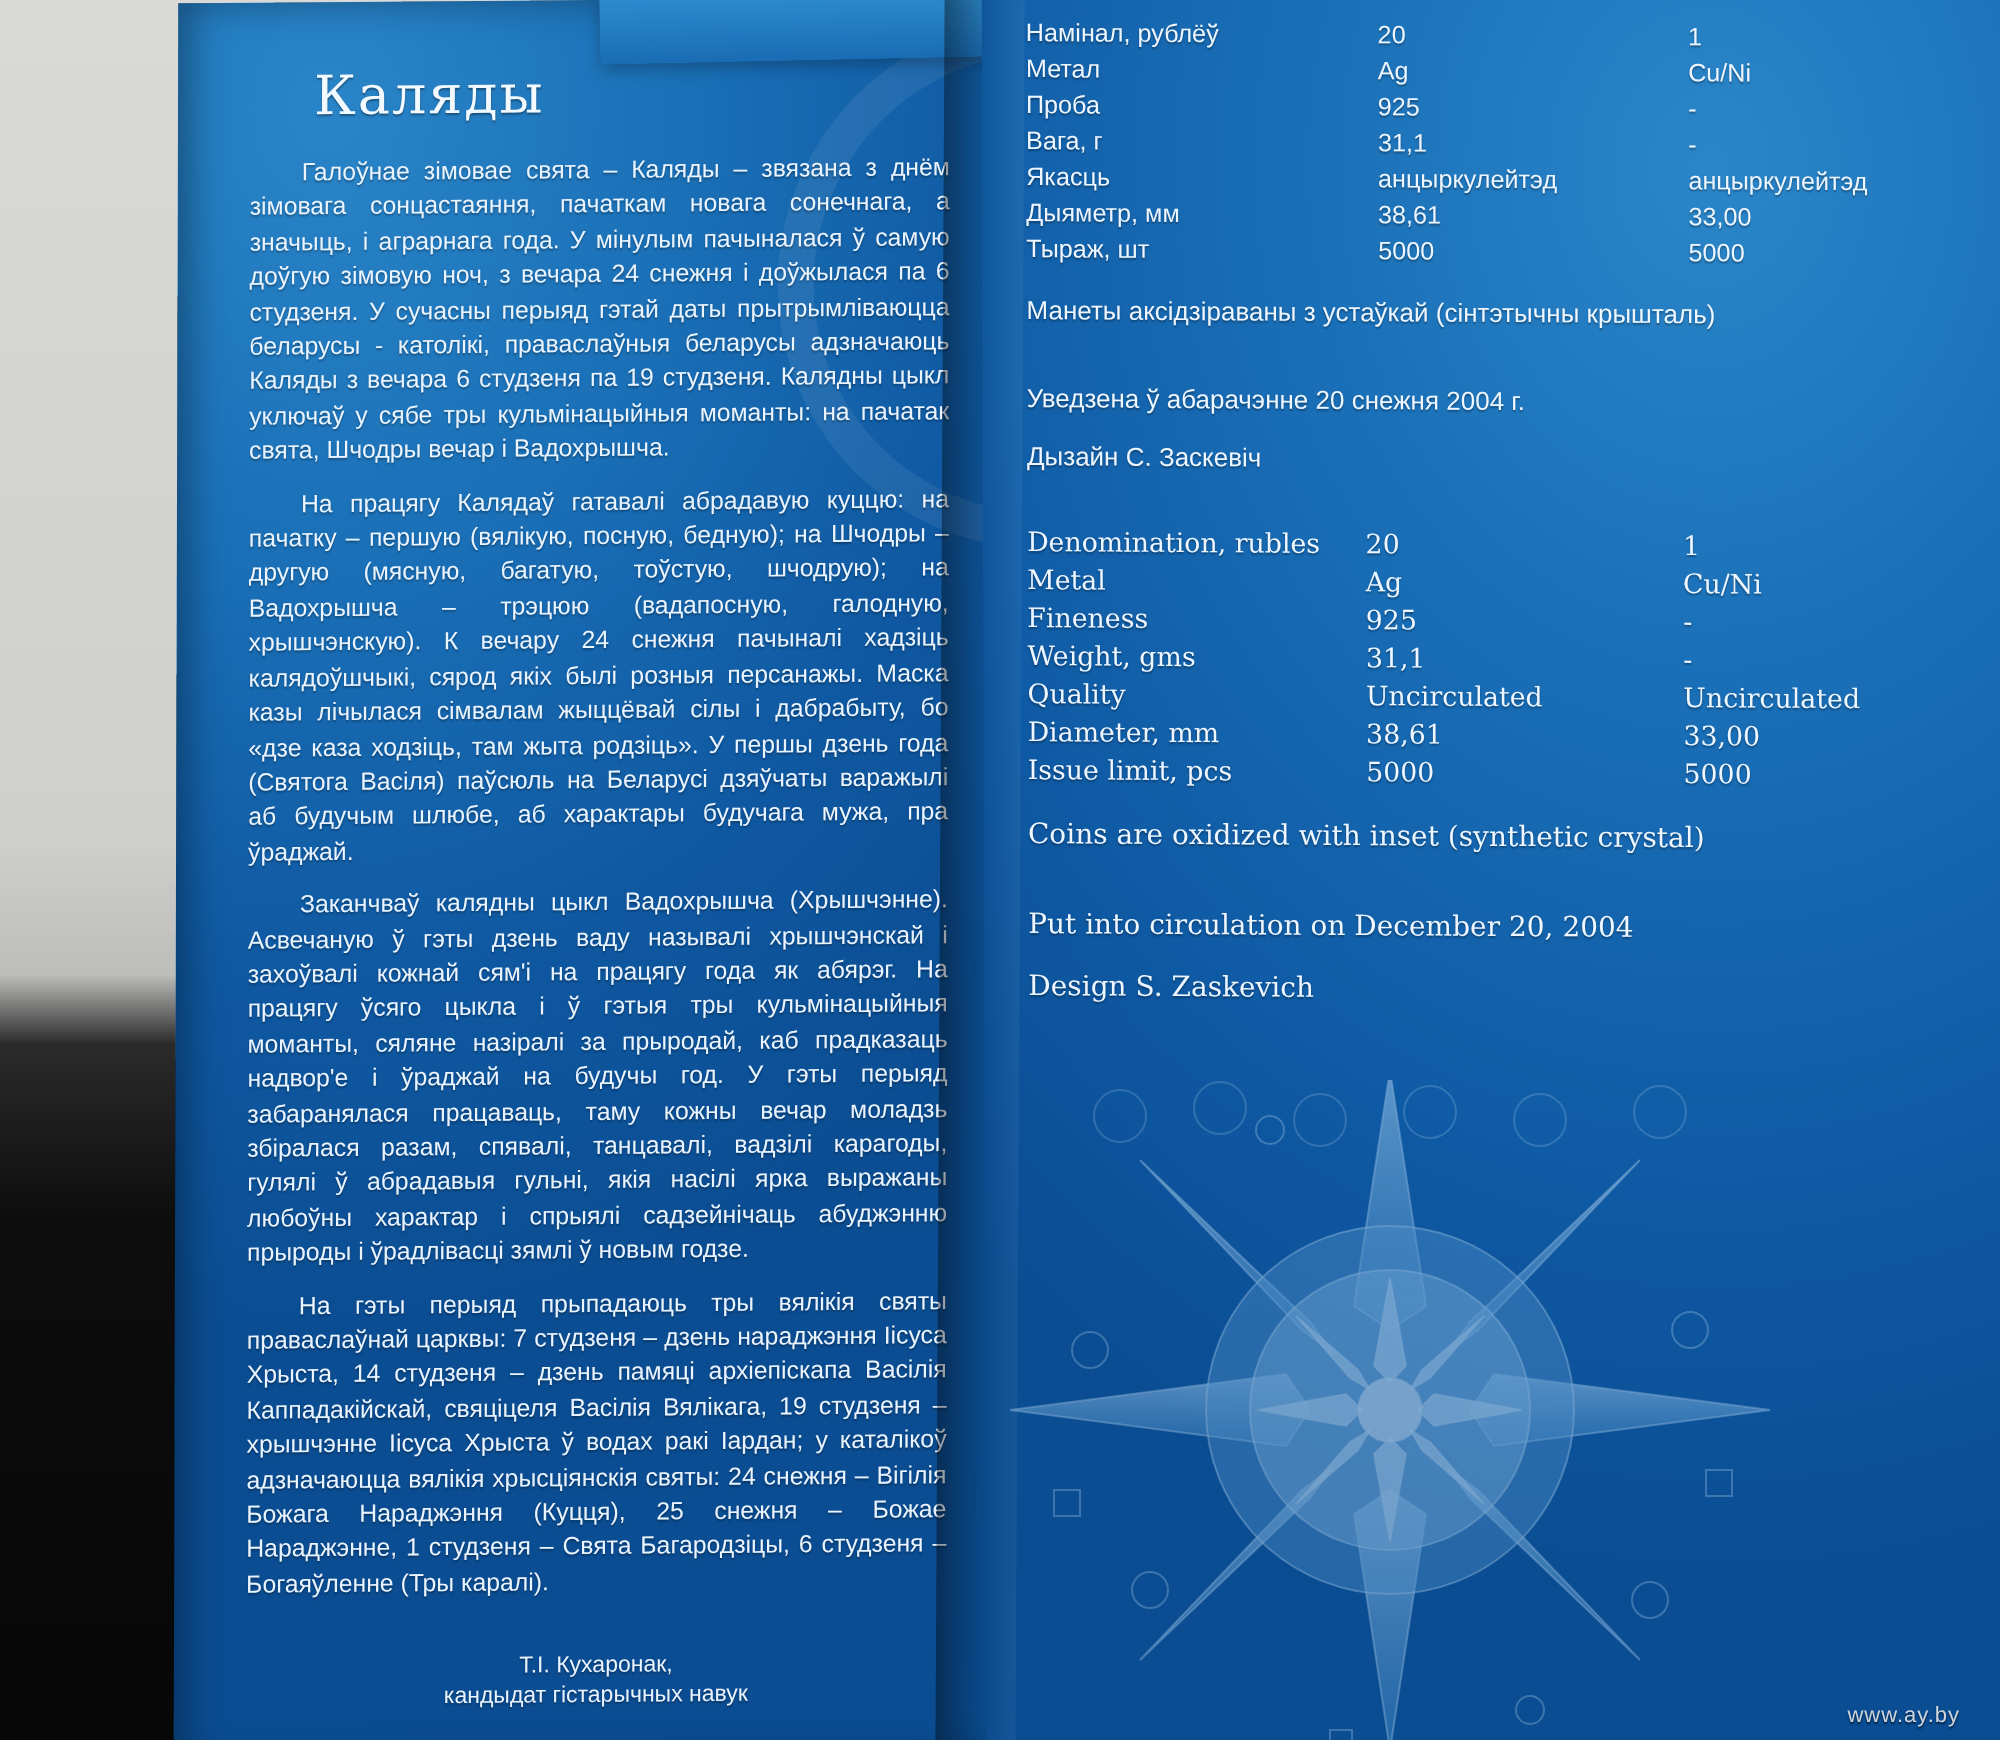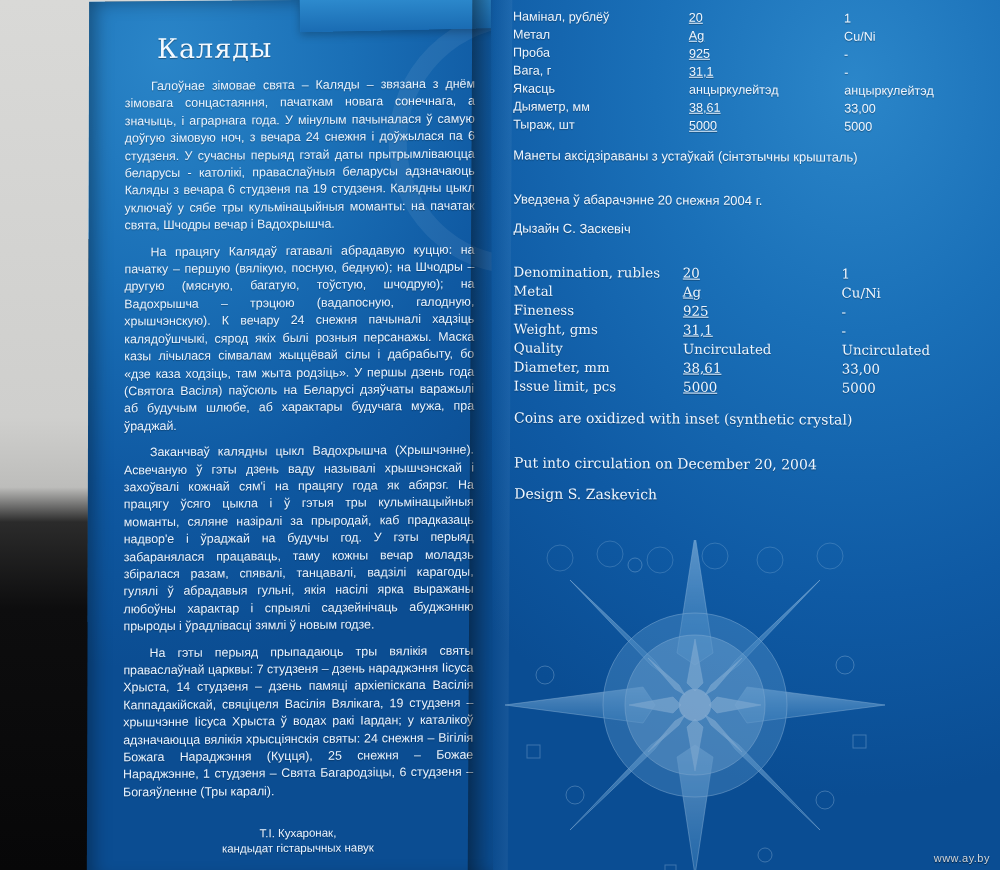--- a/index.html
+++ b/index.html
@@ -63,36 +63,36 @@
   #right-content{position:absolute;left:22px;top:16px;width:476px;}
   table.spec{border-collapse:collapse;width:100%;}
   table.spec td{
     font-size:12.6px;line-height:17px;padding:0 0 1px 0;
     color:#eef6ff;text-shadow:0 1px 1px rgba(0,0,0,.32);
     white-space:nowrap;
   }
   td.lbl{width:170px;}
   td.c1{width:150px;text-align:left;padding-left:6px;}
   td.c2{width:140px;text-align:left;}
-  .num-right{text-align:right;padding-right:24px;text-decoration:underline;}
+  .num-right{text-align:right;padding-right:24px;}
   .en table.spec td{font-family:"DejaVu Serif", serif;font-size:13.4px;line-height:18px;}
   .en td.lbl{width:160px;}
 
   .note{font-size:13px;line-height:17.5px;margin-top:12px;color:#eef6ff;
         text-shadow:0 1px 1px rgba(0,0,0,.32);}
   .note.en{font-family:"DejaVu Serif", serif;font-size:14px;line-height:19px;}
   .sep{height:14px;}
   .bigsep{height:26px;}
 
   
   #art{position:absolute;left:500px;top:540px;width:520px;height:350px;pointer-events:none;}
   #art svg{display:block;opacity:.55;}
 
   
-  #site{position:absolute;right:10px;bottom:6px;font-size:11px;color:#cfd6dd;
+  #site{position:absolute;right:20px;bottom:6px;font-size:11px;color:#cfd6dd;
     text-shadow:0 1px 1px rgba(0,0,0,.6);letter-spacing:.5px;font-family:"Liberation Sans",sans-serif;}
 </style>
 </head>
 <body>
 
 <div id="stage">
 
   <div class="panel" id="panel-left">
     <div id="watermark"></div>
     <div id="left-content">

